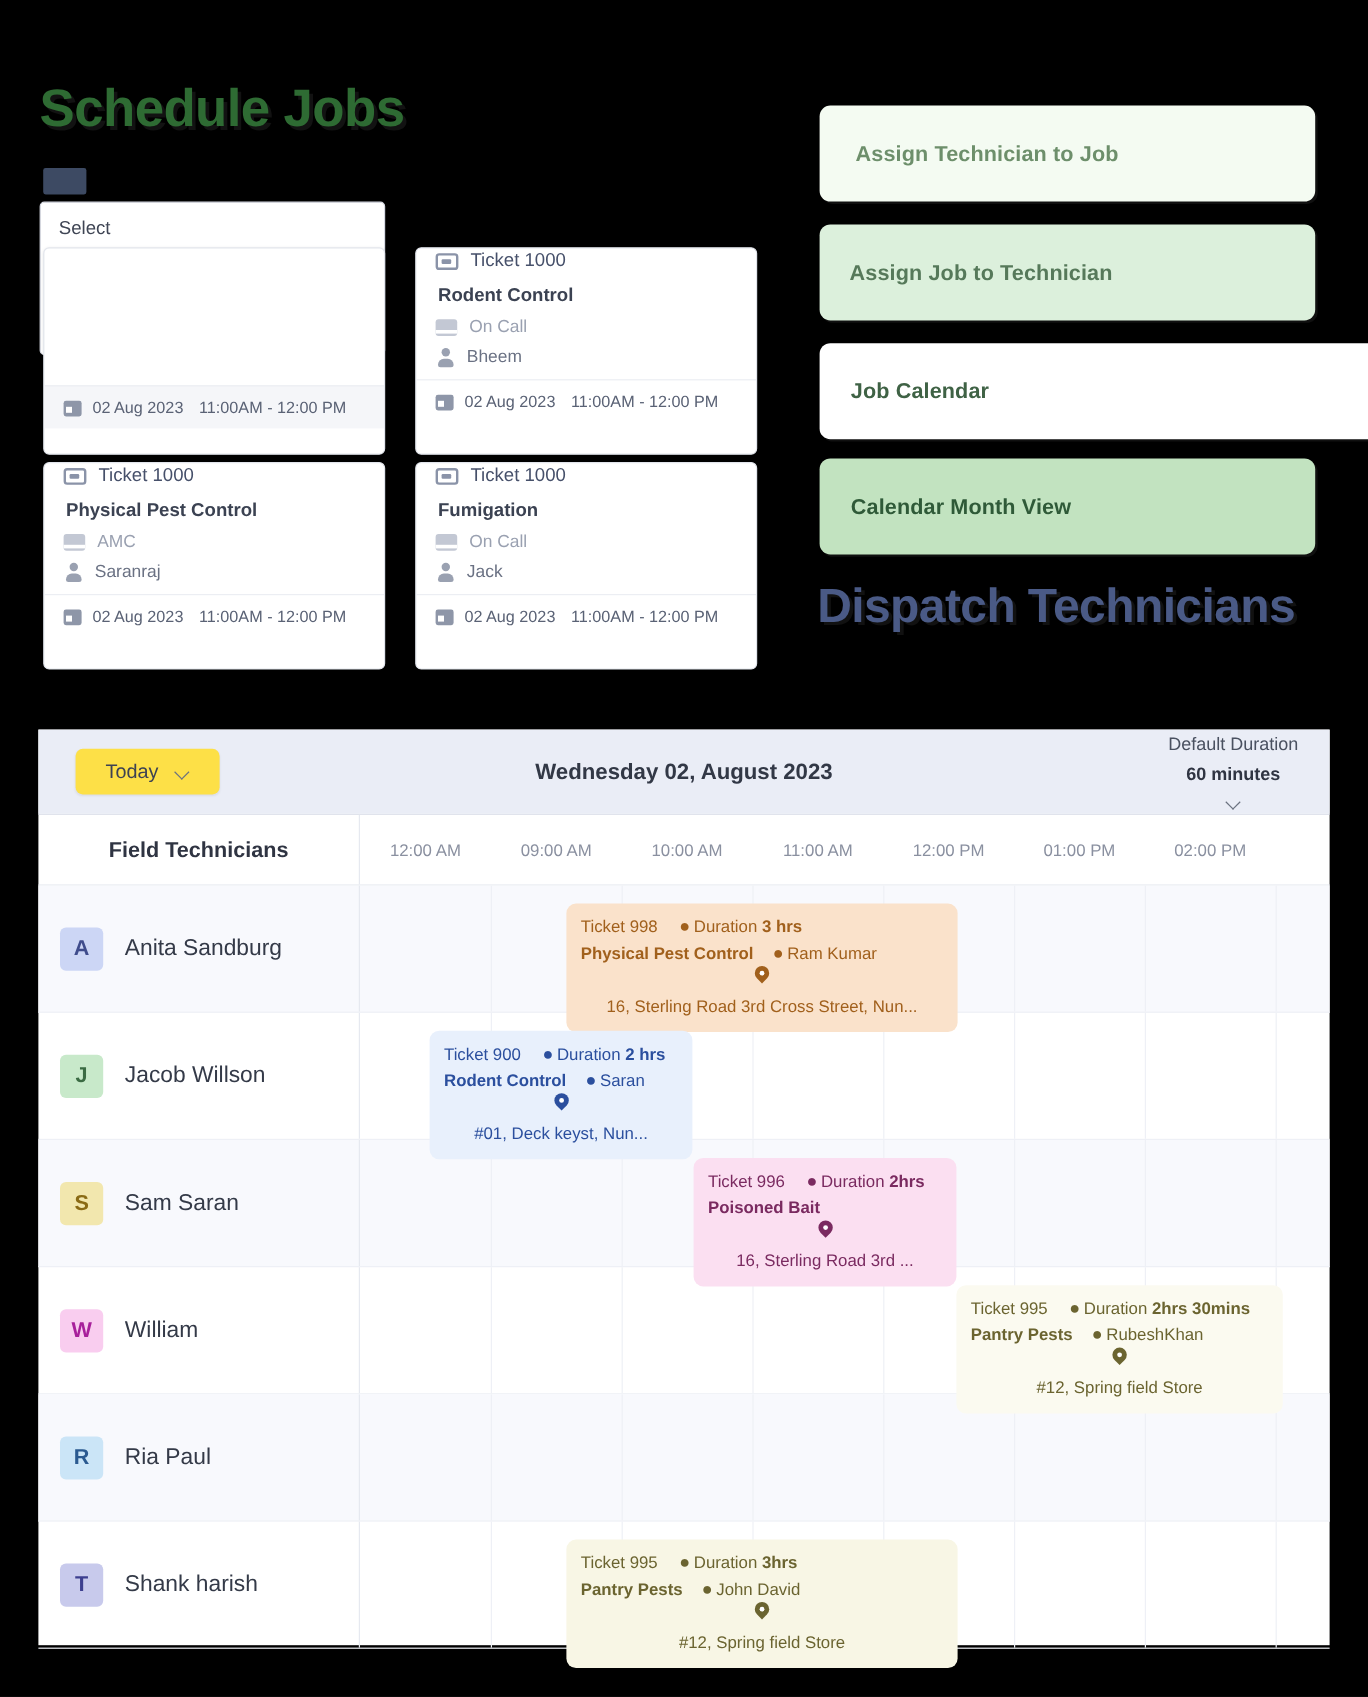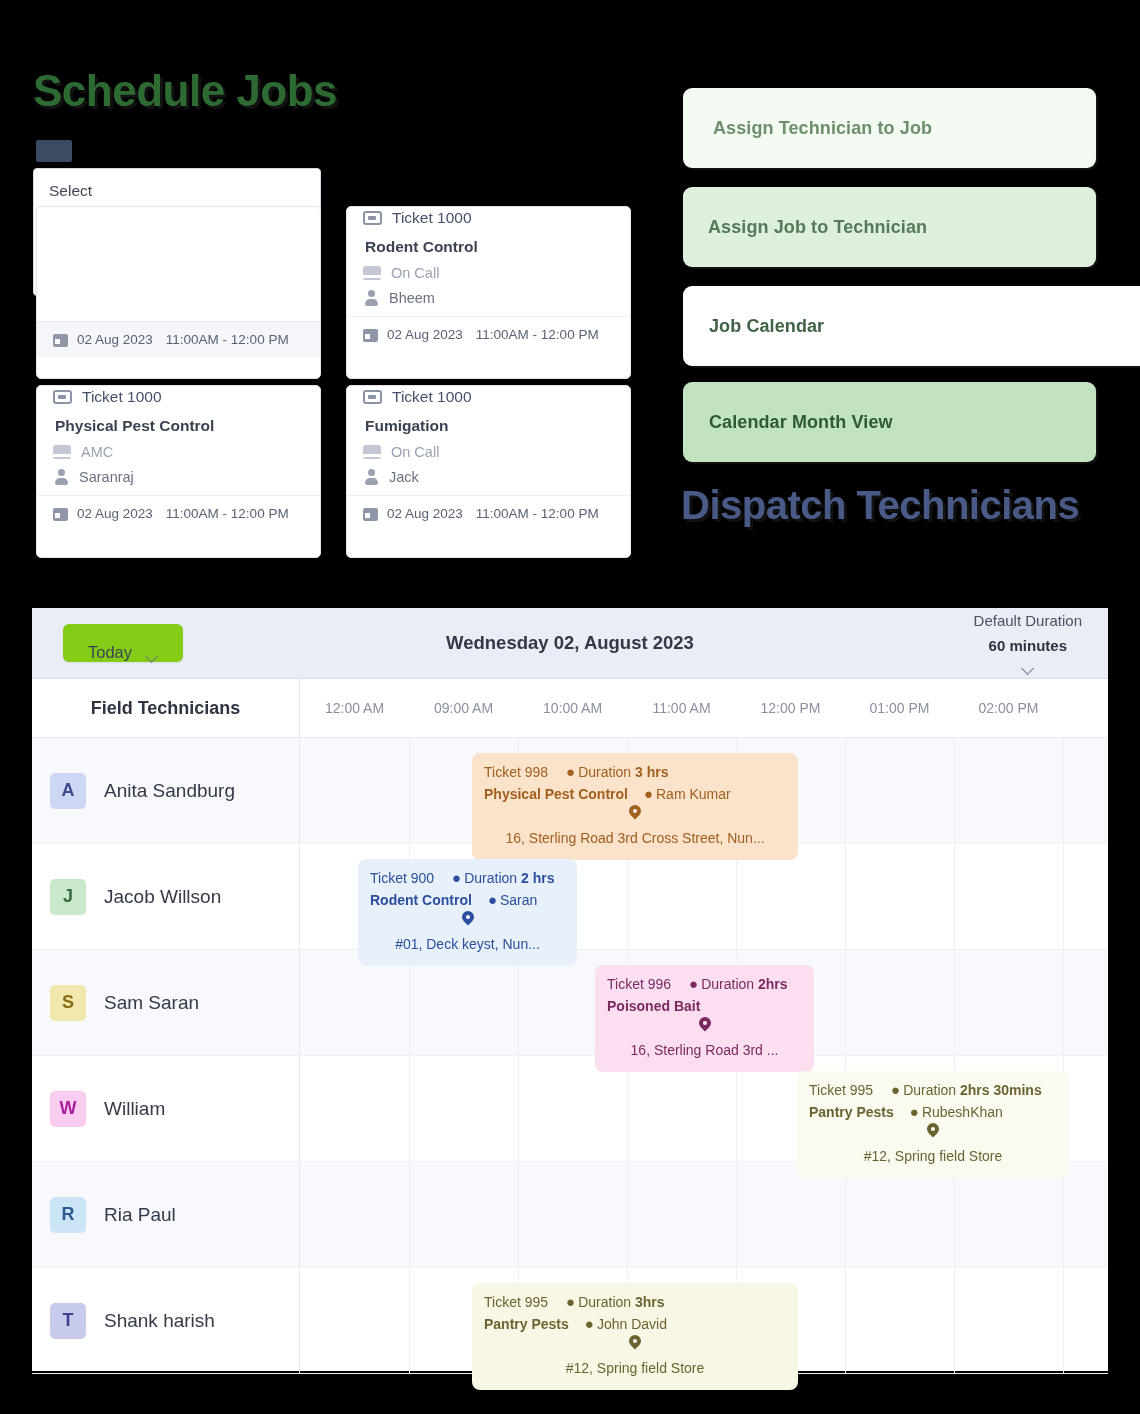--- a/index.html
+++ b/index.html
@@ -123,22 +123,22 @@
   .sched {
     position: absolute; left: 32px; top: 608px; width: 1076px; height: 763px;
     background: #ffffff;
     box-shadow: 0 1px 4px rgba(0,0,0,.12);
   }
   .sched-top {
     height: 70px; background: #eaedf6;
     display: flex; align-items: center; position: relative;
   }
   .today-btn {
-    margin-left: 31px; width: 120px; height: 38px; background: #84cc16;
-    border-radius: 6px; display: flex; align-items: flex-end; justify-content: center;
+    margin-left: 31px; width: 120px; height: 38px; background: #fde047;
+    border-radius: 6px; display: flex; align-items: center; justify-content: center;
     gap: 14px; font-size: 16.5px; color: #3d4253;
     box-shadow: 0 1px 2px rgba(0,0,0,.07);
   }
   .sched-date {
     position: absolute; left: 0; right: 0; text-align: center;
     font-size: 18.5px; font-weight: 700; color: #323846;
     pointer-events: none;
   }
   .duration {
     position: absolute; right: 26px; display: flex; align-items: center; gap: 8px;
@@ -413,21 +413,21 @@
             <div class="tech-name">Sam Saran</div>
           </div>
           <div class="lanes">
             <div class="gridline" style="left: 109px;"></div>
             <div class="gridline" style="left: 218px;"></div>
             <div class="gridline" style="left: 327px;"></div>
             <div class="gridline" style="left: 436px;"></div>
             <div class="gridline" style="left: 545px;"></div>
             <div class="gridline" style="left: 654px;"></div>
             <div class="gridline" style="left: 763px;"></div>
-            <div class="evt" style="background: rgb(251, 223, 241); color: rgb(122, 42, 96); left: 295px; width: 219px; top: 15px;">
+            <div class="evt" style="background: rgb(251, 223, 241); color: rgb(122, 42, 96); left: 278px; width: 219px; top: 15px;">
               <div class="l1">
                 <span>Ticket 996</span>
                 <span style="display:inline-block;width:18px"></span>
                 <span class="dot">●</span>
                 <span class="dur">Duration <b>2hrs</b></span>
               </div>
               <div class="l2">
                 <span class="svc">Poisoned Bait</span>
               </div>
               <div class="l3">

